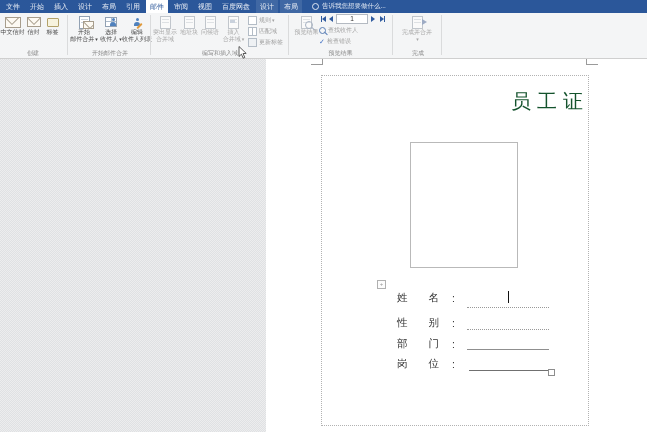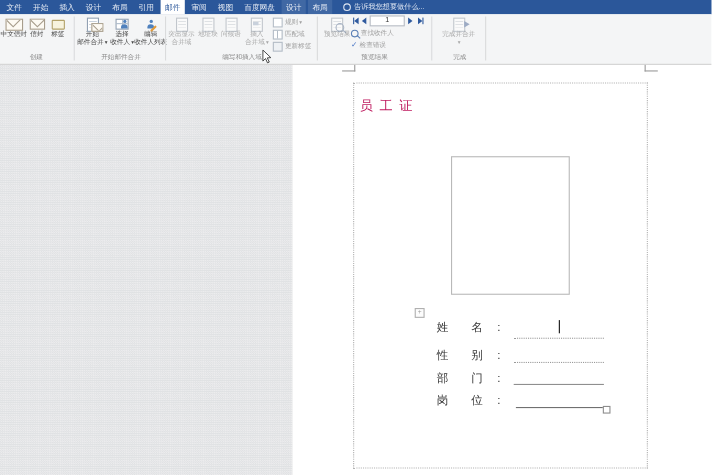--- a/index.html
+++ b/index.html
@@ -56,21 +56,21 @@
   .navbar{width:1px;height:6px;background:#2f5a9e;display:inline-block;}
   .navbtn{position:absolute;top:1px;height:9px;display:flex;align-items:center;justify-content:center;}
   #recordbox{position:absolute;left:336px;top:1px;width:30px;height:8px;background:#fff;border:1px solid #b4bac2;font-size:6.5px;color:#333;text-align:center;line-height:8px;}
 
   
   #canvasgray{position:absolute;left:0;top:59px;width:266px;height:373px;background:#e7e7e7;
     background-image:conic-gradient(#ededee 25%,#dfe1e3 25% 50%,#ededee 50% 75%,#dfe1e3 75%);background-size:2px 2px;}
   #page{position:absolute;left:266px;top:59px;width:381px;height:373px;background:#fff;}
   .crop{position:absolute;background:#9a9a9a;}
   #cardtable{position:absolute;left:55px;top:16px;width:268px;height:351px;border:1px dotted #b2b2b2;box-sizing:border-box;}
-  #cardtitle{position:absolute;left:55px;top:29px;width:268px;text-align:left;font-size:12px;letter-spacing:6px;text-indent:6px;color:#be185d;}
+  #cardtitle{position:absolute;left:55px;top:29px;width:268px;text-align:right;font-size:20px;letter-spacing:6px;text-indent:6px;color:#14532d;}
   #photobox{position:absolute;left:144px;top:83px;width:106px;height:124px;border:1px solid #b9b9b9;}
   #movehandle{position:absolute;left:111px;top:221px;width:7px;height:7px;border:1px solid #b0b0b0;background:#fcfcfc;font-size:6px;line-height:6px;color:#9a9a9a;text-align:center;}
   #resizehandle{position:absolute;left:282px;top:310px;width:5px;height:5px;border:1px solid #8d8d8d;background:#fff;}
   .frow{position:absolute;left:131px;display:flex;align-items:center;font-size:10.5px;color:#333;}
   .fchars{display:inline-flex;width:42px;justify-content:space-between;}
   .fcolon{margin-left:13px;}
   .uline{position:absolute;height:0;border-bottom:1px solid #8f8f8f;}
   .uline.dot{border-bottom-style:dotted;border-color:#999;}
   #caret{position:absolute;left:242px;top:232px;width:1px;height:12px;background:#111;animation:blink 1s step-end infinite;}
   @keyframes blink{50%{opacity:0;}}

